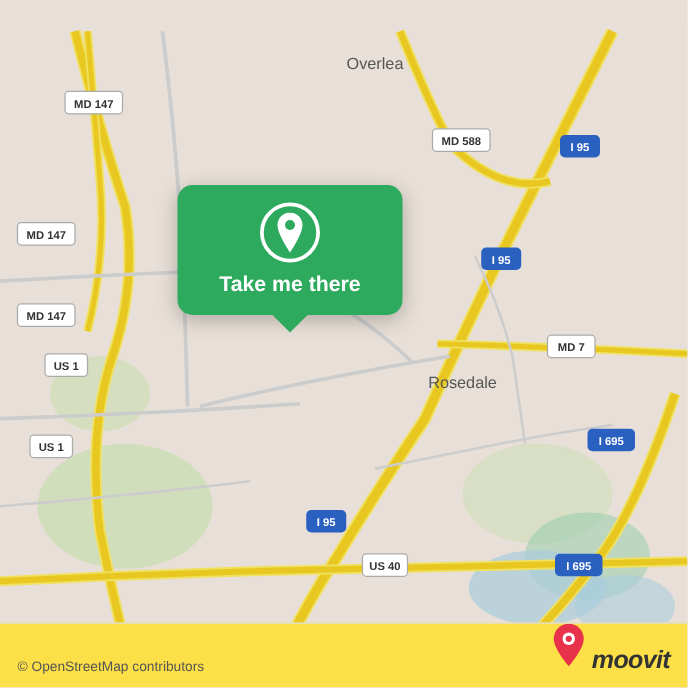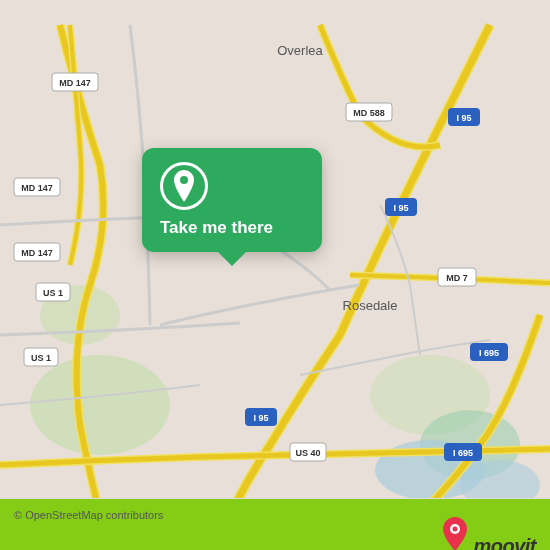--- a/index.html
+++ b/index.html
@@ -19,24 +19,24 @@
       top: 0; left: 0; right: 0; bottom: 0;
       background: #e8e0d8;
     }
 
     
     #bottom-bar {
       position: absolute;
       bottom: 0;
       left: 0;
       right: 0;
-      background: #84cc16;
+      background: #fde047;
       padding: 10px 14px 10px 14px;
       display: flex;
-      align-items: flex-start;
+      align-items: flex-end;
       justify-content: space-between;
       border-top: 1px solid #ddd;
       height: 52px;
     }
 
     #moovit-logo {
       display: flex;
       align-items: center;
       gap: 4px;
     }
@@ -44,20 +44,21 @@
     
     #tooltip {
       position: absolute;
       top: 148px;
       left: 142px;
       width: 180px;
       background: #2eaa5e;
       border-radius: 12px;
       display: flex;
       flex-direction: column;
+      align-items: center;
       padding: 14px 18px 14px 18px;
       box-shadow: 0 4px 16px rgba(0,0,0,0.25);
       cursor: pointer;
     }
 
     #tooltip::after {
       content: '';
       position: absolute;
       bottom: -14px;
       left: 50%;

